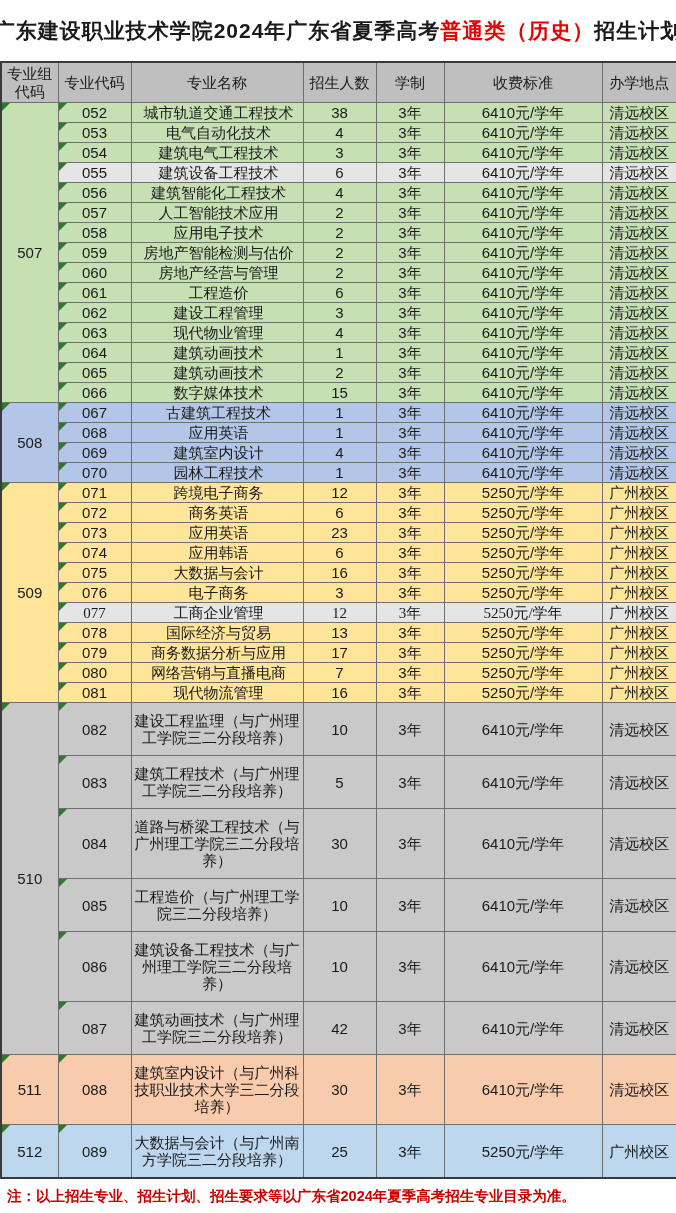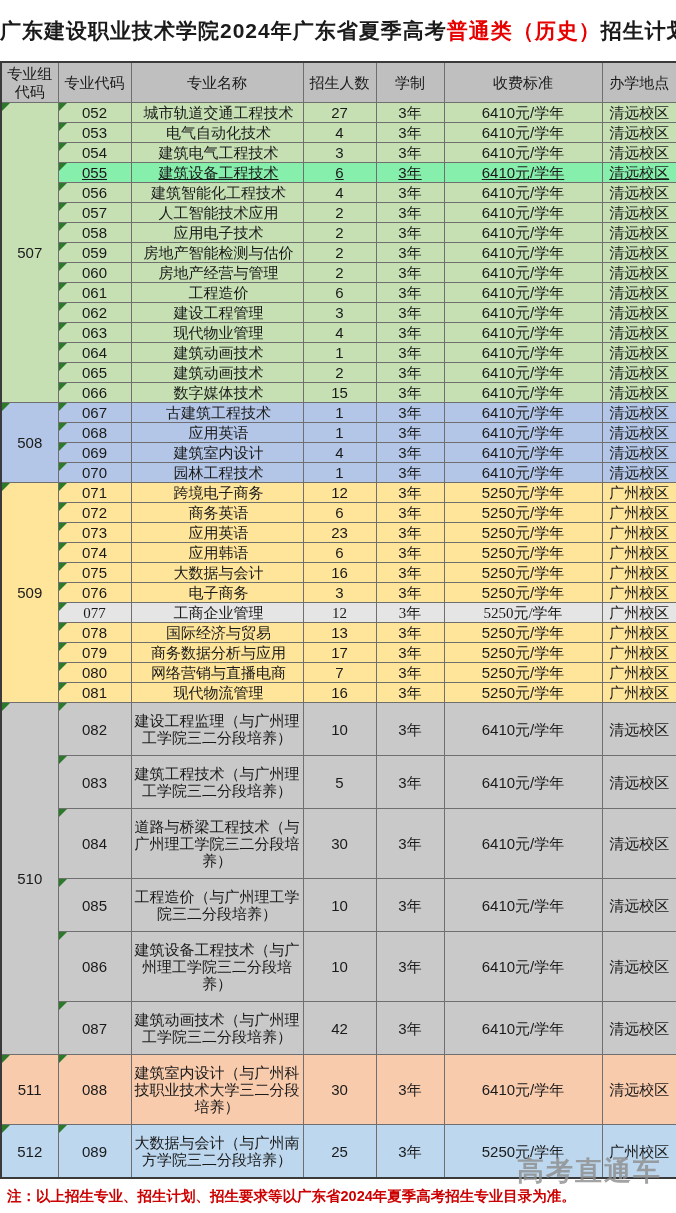--- a/index.html
+++ b/index.html
@@ -1,20 +1,20 @@
 <!DOCTYPE html>
 <html><head>
 <meta charset="utf-8">
 <style>
   html,body{margin:0;padding:0;background:#ffffff;}
   body{width:676px;font-family:"Liberation Sans","DejaVu Sans",sans-serif;color:#1a1a1a;}
   .page{position:relative;width:676px;}
 
   
-  .title{height:61px;display:flex;align-items:center;
+  .title{height:61px;display:flex;align-items:center;justify-content:center;
          font-size:21px;font-weight:bold;letter-spacing:1px;white-space:nowrap;}
   .title .hl{color:#e60000;}
 
   
   table{border-collapse:collapse;table-layout:fixed;width:676px;border:2px solid #3a3a3a;}
   col.c-group{width:57px;} col.c-code{width:73px;} col.c-name{width:172px;}
   col.c-count{width:73px;} col.c-dur{width:68px;} col.c-fee{width:158px;} col.c-loc{width:75px;}
 
   th,td{border:1px solid #6f6f6f;font-size:15px;text-align:center;vertical-align:middle;
         overflow:hidden;padding:0 2px;}
@@ -67,42 +67,42 @@
         <th>学制</th>
         <th>收费标准</th>
         <th>办学地点</th>
       </tr>
     </thead>
     <tbody>
         <tr class="short" style="background: rgb(198, 224, 180);">
           <td rowspan="15" class="rel" style="background: rgb(198, 224, 180);">507<span class="tri"></span></td>
           <td class="rel">052<span class="tri"></span></td>
           <td class="name">城市轨道交通工程技术</td>
-          <td>27</td>
+          <td>38</td>
           <td>3年</td>
           <td>6410元/学年</td>
           <td>清远校区</td>
         </tr>
         <tr class="short" style="background: rgb(198, 224, 180);">
           <td class="rel">053<span class="tri"></span></td>
           <td class="name">电气自动化技术</td>
           <td>4</td>
           <td>3年</td>
           <td>6410元/学年</td>
           <td>清远校区</td>
         </tr>
         <tr class="short" style="background: rgb(198, 224, 180);">
           <td class="rel">054<span class="tri"></span></td>
           <td class="name">建筑电气工程技术</td>
           <td>3</td>
           <td>3年</td>
           <td>6410元/学年</td>
           <td>清远校区</td>
         </tr>
-        <tr class="short" style="background: #86efac; text-decoration: underline;">
+        <tr class="short" style="background: #e5e5e5;">
           <td class="rel">055<span class="tri"></span></td>
           <td class="name">建筑设备工程技术</td>
           <td>6</td>
           <td>3年</td>
           <td>6410元/学年</td>
           <td>清远校区</td>
         </tr>
         <tr class="short" style="background: rgb(198, 224, 180);">
           <td class="rel">056<span class="tri"></span></td>
           <td class="name">建筑智能化工程技术</td>
@@ -378,14 +378,13 @@
           <td>25</td>
           <td>3年</td>
           <td>5250元/学年</td>
           <td>广州校区</td>
         </tr>
       </tbody>
   </table>
 
   <div class="note">注：以上招生专业、招生计划、招生要求等以广东省2024年夏季高考招生专业目录为准。</div>
 
-  <div class="watermark">高考直通车</div>
 </div>
 
 </body></html>

